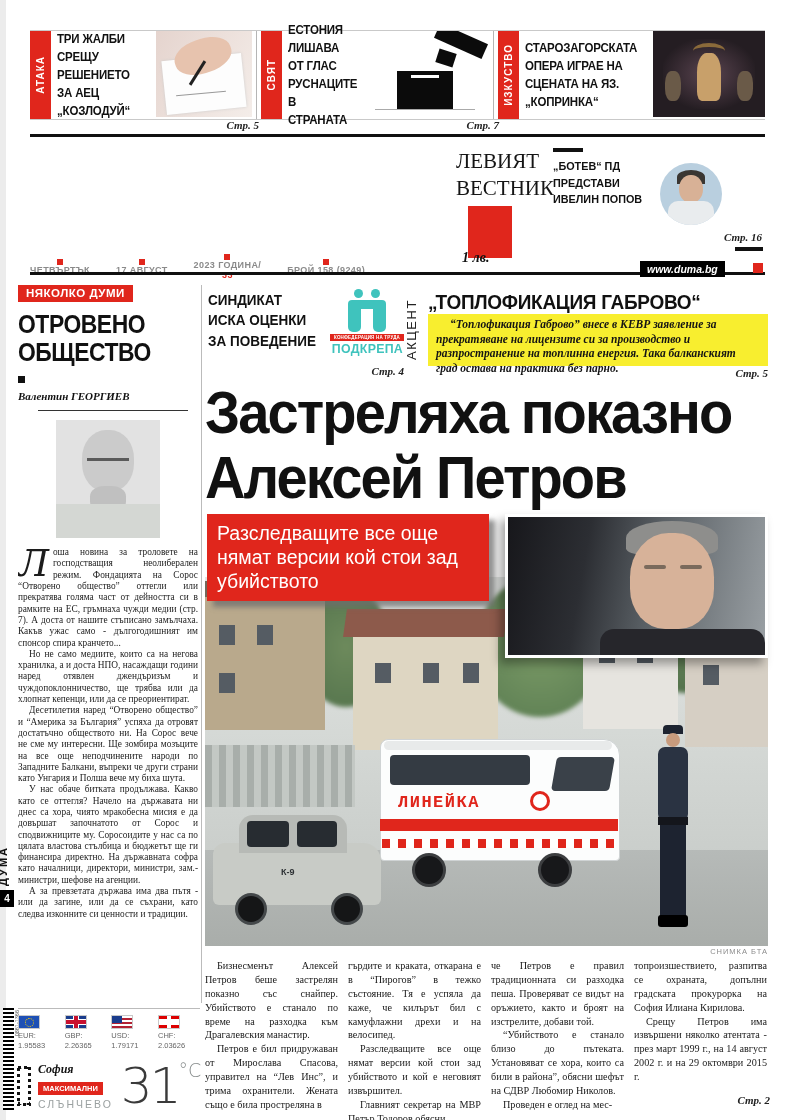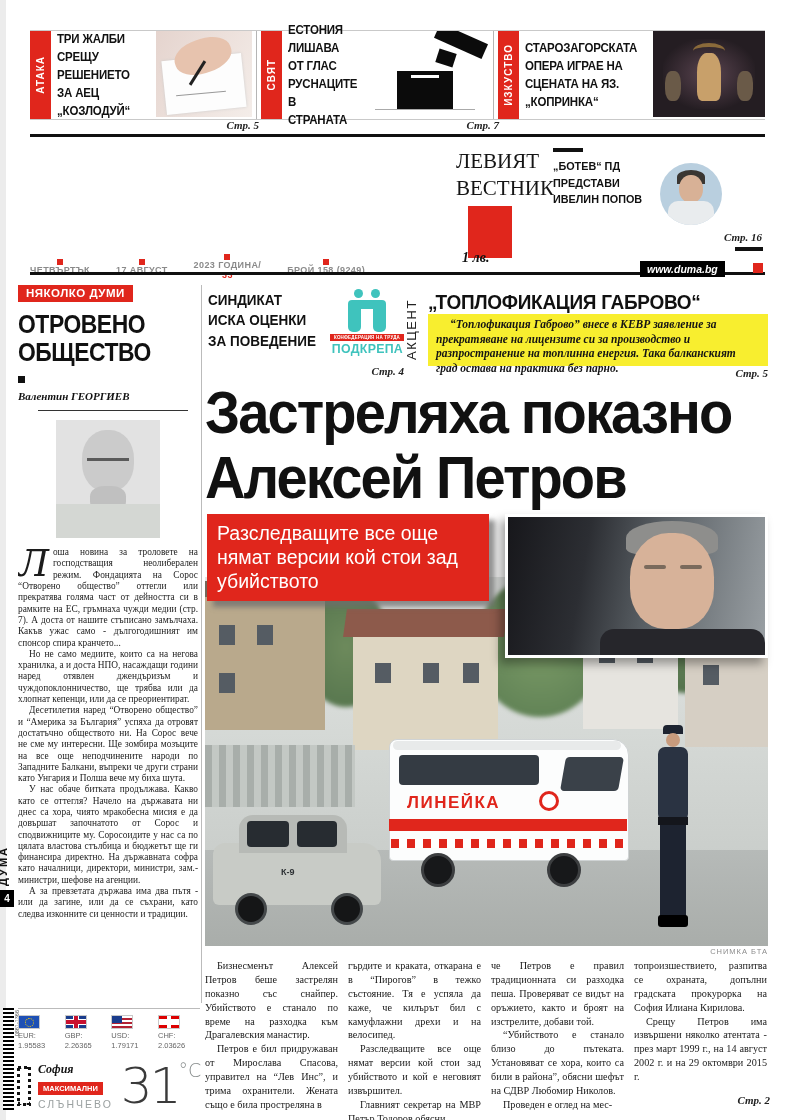--- a/index.html
+++ b/index.html
@@ -108,21 +108,21 @@
   .h2{left:148px;top:58px;width:145px;height:115px;background:#ded6c2;}
   .h2 .roof{position:absolute;left:-8px;top:-26px;width:161px;height:28px;background:#8d5a4b;transform:skewX(-8deg);}
   .h3{left:378px;top:40px;width:95px;height:112px;background:#e6e4df;}
   .h3 .roof{position:absolute;left:-5px;top:-16px;width:105px;height:18px;background:#5b5e62;}
   .h4{left:480px;top:66px;width:83px;height:104px;background:#d6cfc4;}
   .win{position:absolute;background:#555c63;width:16px;height:20px;}
   .tree{position:absolute;border-radius:50%;filter:blur(2px);}
   .fence{position:absolute;left:0;top:168px;width:150px;height:62px;background:repeating-linear-gradient(90deg,#a8aeaa 0 7px,#c3c8c4 7px 14px);}
   .road{position:absolute;left:0;bottom:0;width:563px;height:96px;background:linear-gradient(#b6bab8,#a9adaa);}
 
-  #ambulance{position:absolute;left:184px;top:162px;width:238px;height:152px;}
+  #ambulance{position:absolute;left:175px;top:162px;width:238px;height:152px;font-family:Liberation Mono, monospace;}
   .amb-body{position:absolute;left:0;top:0;width:238px;height:120px;background:#fcfdfd;border:1px solid #cfd3d4;border-radius:8px 16px 4px 4px;}
   .amb-roof{position:absolute;left:4px;top:2px;width:228px;height:9px;background:#e8eaea;border-radius:6px;}
   .amb-win{position:absolute;left:10px;top:16px;width:140px;height:30px;background:#343b43;border-radius:4px;}
   .amb-windshield{position:absolute;right:6px;top:18px;width:58px;height:34px;background:#3a4149;transform:skewX(-10deg);border-radius:4px;}
   .amb-text{position:absolute;left:18px;top:54px;color:#e0261c;font-size:17px;font-weight:900;letter-spacing:1.5px;}
   .amb-logo{position:absolute;left:150px;top:52px;width:14px;height:14px;border-radius:50%;border:3px solid #e0261c;background:#fff;}
   .amb-stripe{position:absolute;left:0;top:80px;width:238px;height:12px;background:#e0261c;}
   .amb-checker{position:absolute;left:2px;top:100px;width:234px;height:9px;background:repeating-linear-gradient(90deg,#e0261c 0 8px,#fff 8px 16px);}
   .amb-wheel{position:absolute;bottom:4px;width:28px;height:28px;background:#17181a;border-radius:50%;border:3px solid #3c3e40;}
   .amb-wheel.w1{left:32px;} .amb-wheel.w2{left:158px;}

